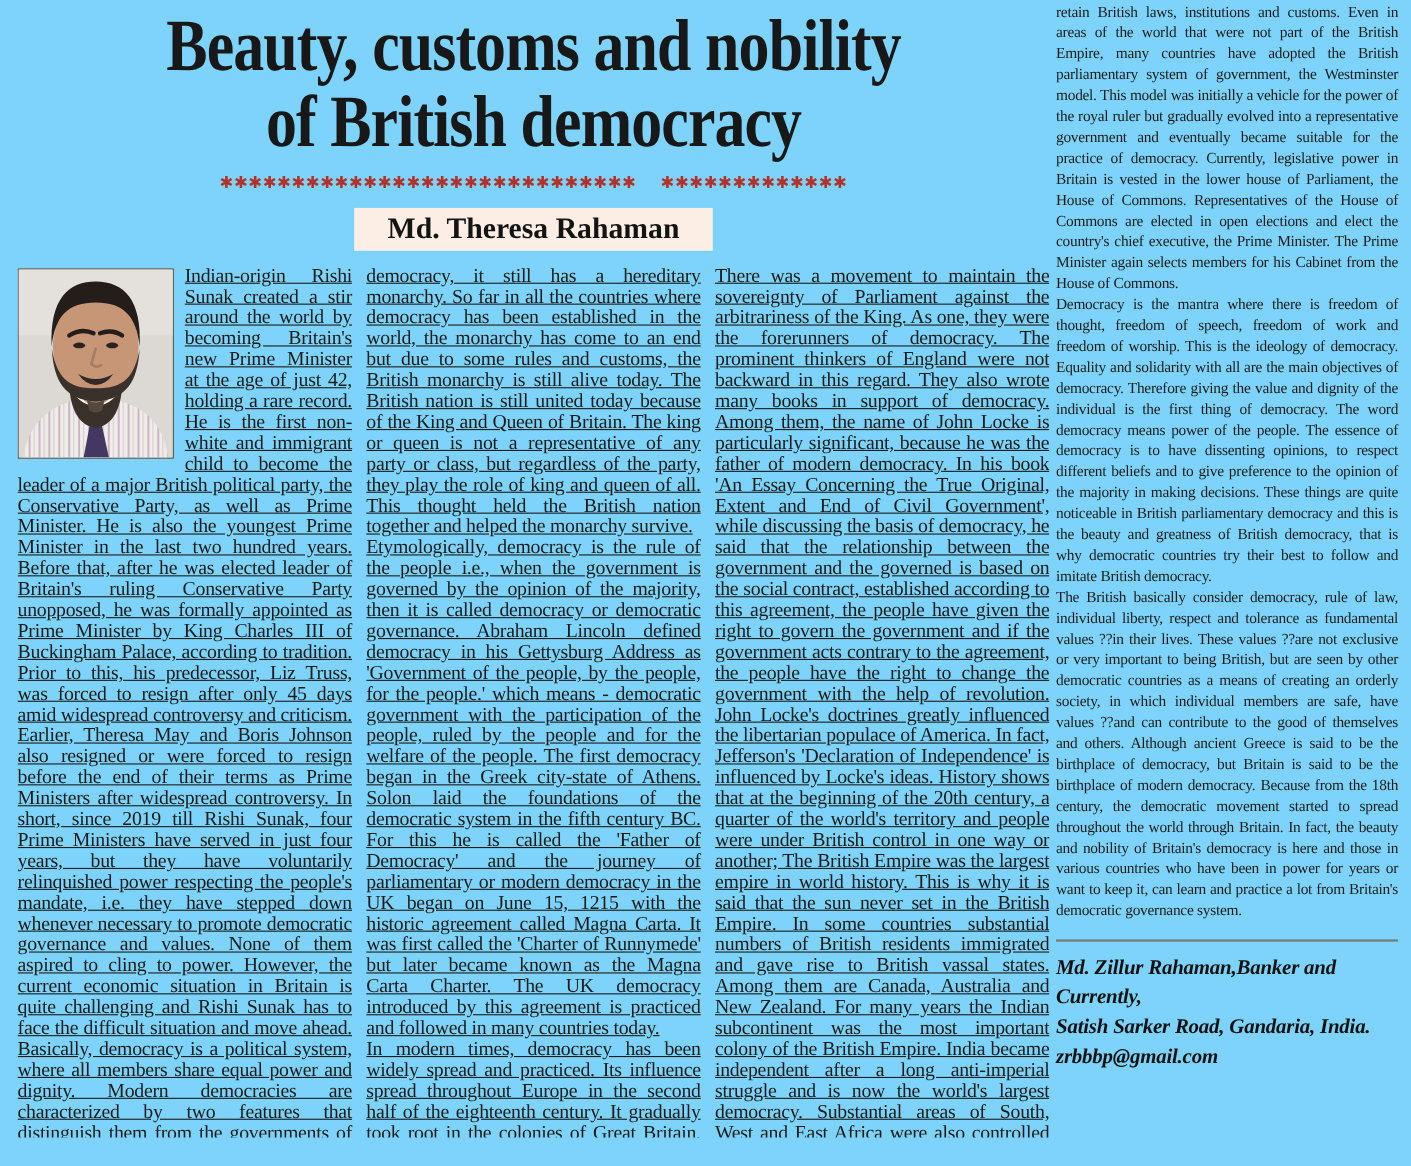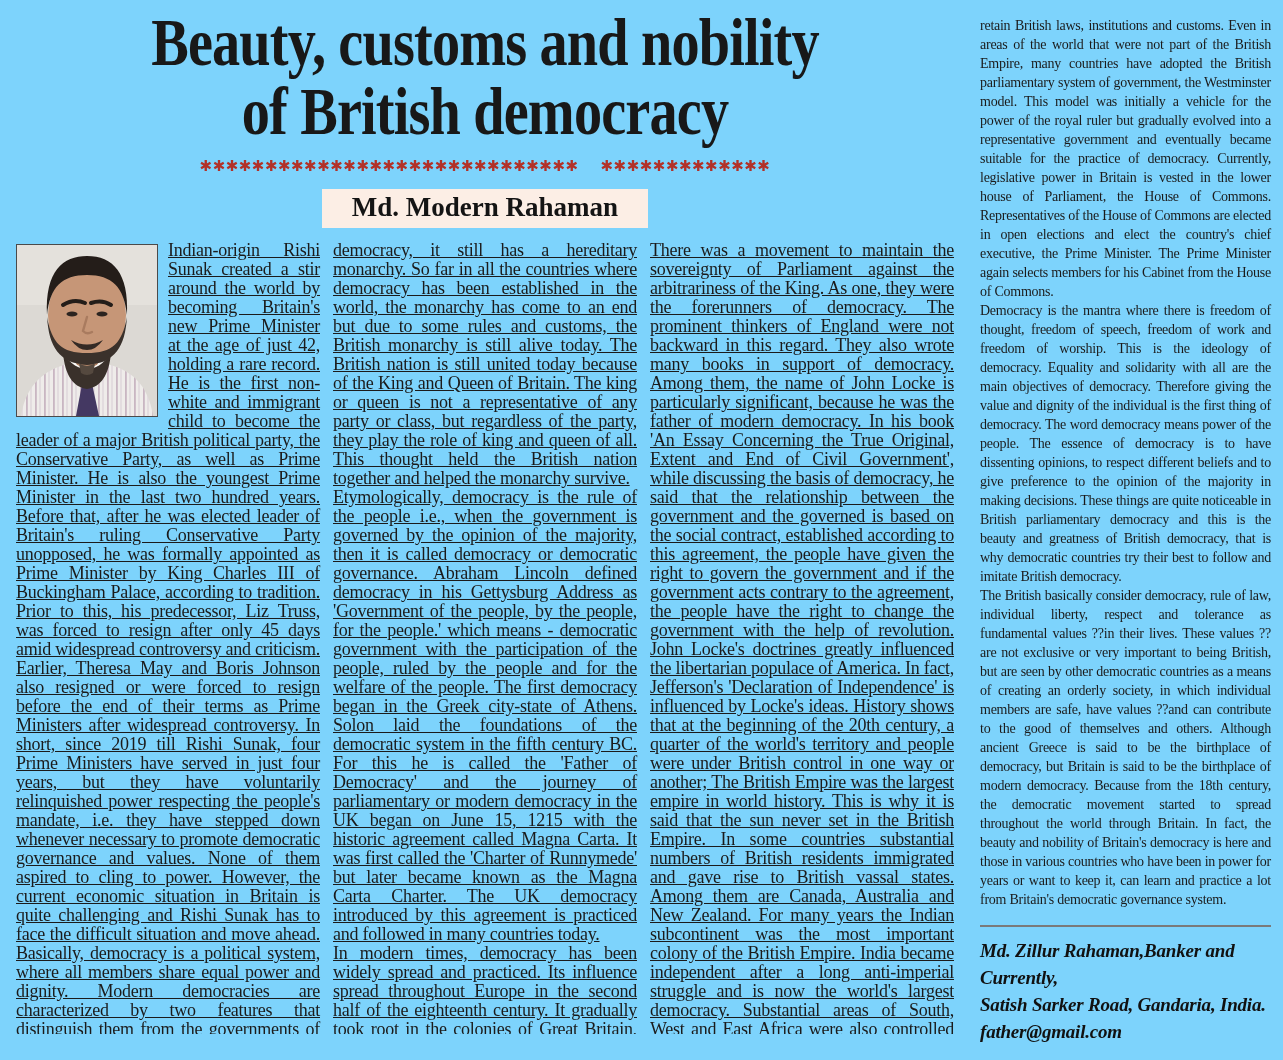--- a/index.html
+++ b/index.html
@@ -42,21 +42,21 @@
   }
   .col p + p { margin-top:0px; }
   .photo-frame {
     float:left;
     width:142px; height:173px;
     border:1px solid #4a4a4a;
     margin:3px 10px 3px 0;
     background:#dcd9d4;
   }
   .right-col {
-    flex:1; margin-left:26px; padding-top:16px;
+    flex:1; margin-left:6px; padding-top:2px;
     display:flex; flex-direction:column;
   }
   .right-col p { font-size:14px; line-height:19px; letter-spacing:-0.25px; text-align:justify; color:#1b1b1b; }
   .footer-block { margin-top:16px; }
   .footer-rule { border:none; border-top:2px solid #7a7a7a; margin-bottom:10px; }
   .author-info p {
     font-size:19px; line-height:27px;
     font-weight:bold; font-style:italic;
     text-align:left; letter-spacing:-0.2px; color:#111111;
   }
@@ -71,21 +71,21 @@
     <h1 class="headline">
       <span class="hl-line">Beauty, customs and nobility</span>
       <span class="hl-line">of British democracy</span>
     </h1>
 
     <div class="stars-row" style="color:#b23128;">
       <span class="grp1">✱✱✱✱✱✱✱✱✱✱✱✱✱✱✱✱✱✱✱✱✱✱✱✱✱✱✱✱✱</span><span class="grp2">✱✱✱✱✱✱✱✱✱✱✱✱✱</span>
     </div>
 
     <div class="byline-row">
-      <span class="byline-box" style="background:#fceee5;">Md. Modern Rahaman</span>
+      <span class="byline-box" style="background:#fceee5;">Md. Theresa Rahaman</span>
     </div>
 
     <div class="cols3">
 
       <div class="col">
         <div class="photo-frame">
           <svg width="140" height="171" viewBox="0 0 140 171">
             <defs>
               <pattern id="shirtStripes" width="9" height="9" patternUnits="userSpaceOnUse">
                 <rect width="9" height="9" fill="#efecea"></rect>
@@ -133,18 +133,18 @@
   <div class="right-col">
     <p>retain British laws, institutions and customs. Even in areas of the world that were not part of the British Empire, many countries have adopted the British parliamentary system of government, the Westminster model. This model was initially a vehicle for the power of the royal ruler but gradually evolved into a representative government and eventually became suitable for the practice of democracy. Currently, legislative power in Britain is vested in the lower house of Parliament, the House of Commons. Representatives of the House of Commons are elected in open elections and elect the country's chief executive, the Prime Minister. The Prime Minister again selects members for his Cabinet from the House of Commons.</p>
     <p>Democracy is the mantra where there is freedom of thought, freedom of speech, freedom of work and freedom of worship. This is the ideology of democracy. Equality and solidarity with all are the main objectives of democracy. Therefore giving the value and dignity of the individual is the first thing of democracy. The word democracy means power of the people. The essence of democracy is to have dissenting opinions, to respect different beliefs and to give preference to the opinion of the majority in making decisions. These things are quite noticeable in British parliamentary democracy and this is the beauty and greatness of British democracy, that is why democratic countries try their best to follow and imitate British democracy.</p>
     <p>The British basically consider democracy, rule of law, individual liberty, respect and tolerance as fundamental values ??in their lives. These values ??are not exclusive or very important to being British, but are seen by other democratic countries as a means of creating an orderly society, in which individual members are safe, have values ??and can contribute to the good of themselves and others. Although ancient Greece is said to be the birthplace of democracy, but Britain is said to be the birthplace of modern democracy. Because from the 18th century, the democratic movement started to spread throughout the world through Britain. In fact, the beauty and nobility of Britain's democracy is here and those in various countries who have been in power for years or want to keep it, can learn and practice a lot from Britain's democratic governance system.</p>
 
     <div class="footer-block">
       <hr class="footer-rule">
       <div class="author-info">
         <p>Md. Zillur Rahaman,Banker and Currently,</p>
         <p>Satish Sarker Road, Gandaria, India.</p>
-        <p>father@gmail.com</p>
+        <p>zrbbbp@gmail.com</p>
       </div>
     </div>
   </div>
 
 </div>
 
 </body></html>

